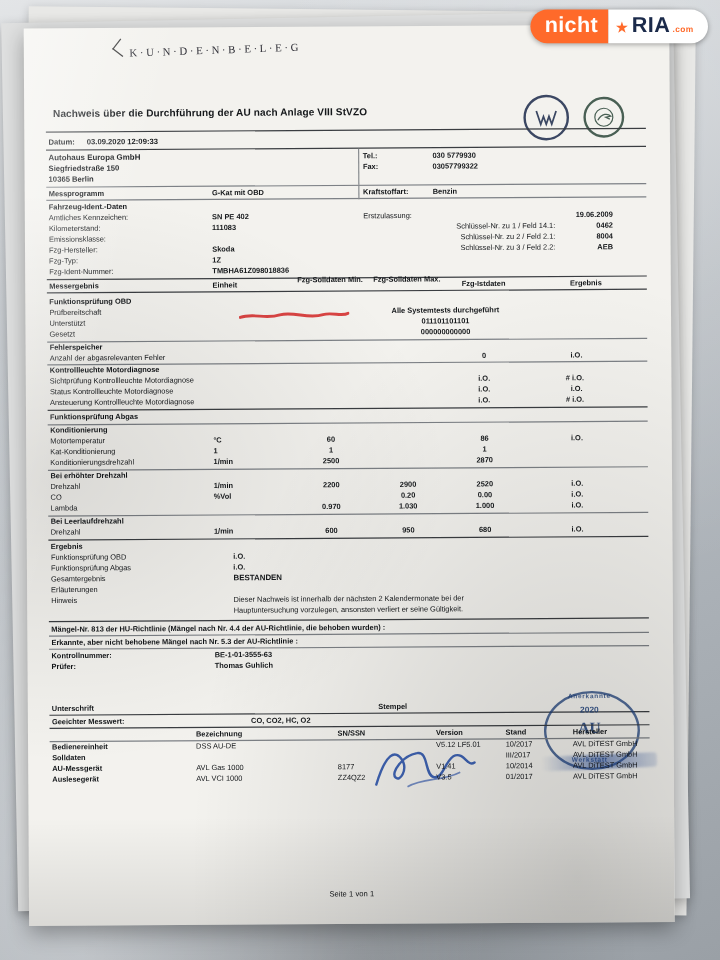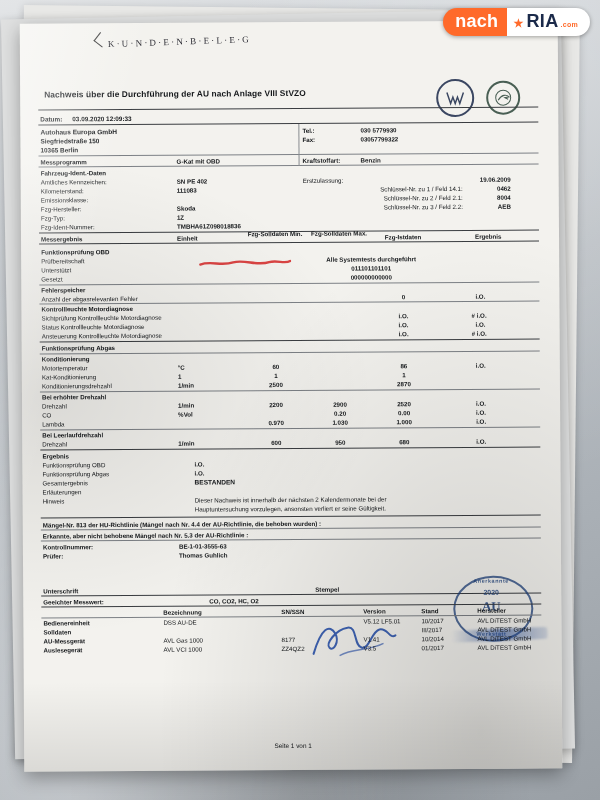--- a/index.html
+++ b/index.html
@@ -394,19 +394,19 @@
     <div class="cell" style="left:248px;top:617px;">ZZ4QZ2</div>
     <div class="cell" style="left:330px;top:617px;">V3.5</div>
     <div class="cell" style="left:388px;top:617px;">01/2017</div>
     <div class="cell" style="left:444px;top:617px;">AVL DiTEST GmbH</div>
 
     <div class="footer">Seite 1 von 1</div>
   </div>
 </div>
 
 <div class="autoria">
-  <div class="auto">nach</div>
+  <div class="auto">nicht</div>
   <div class="ria">
     <span class="star">★</span>
     <span>RIA</span>
     <span class="dotcom">.com</span>
   </div>
 </div>
 
 </body></html>

